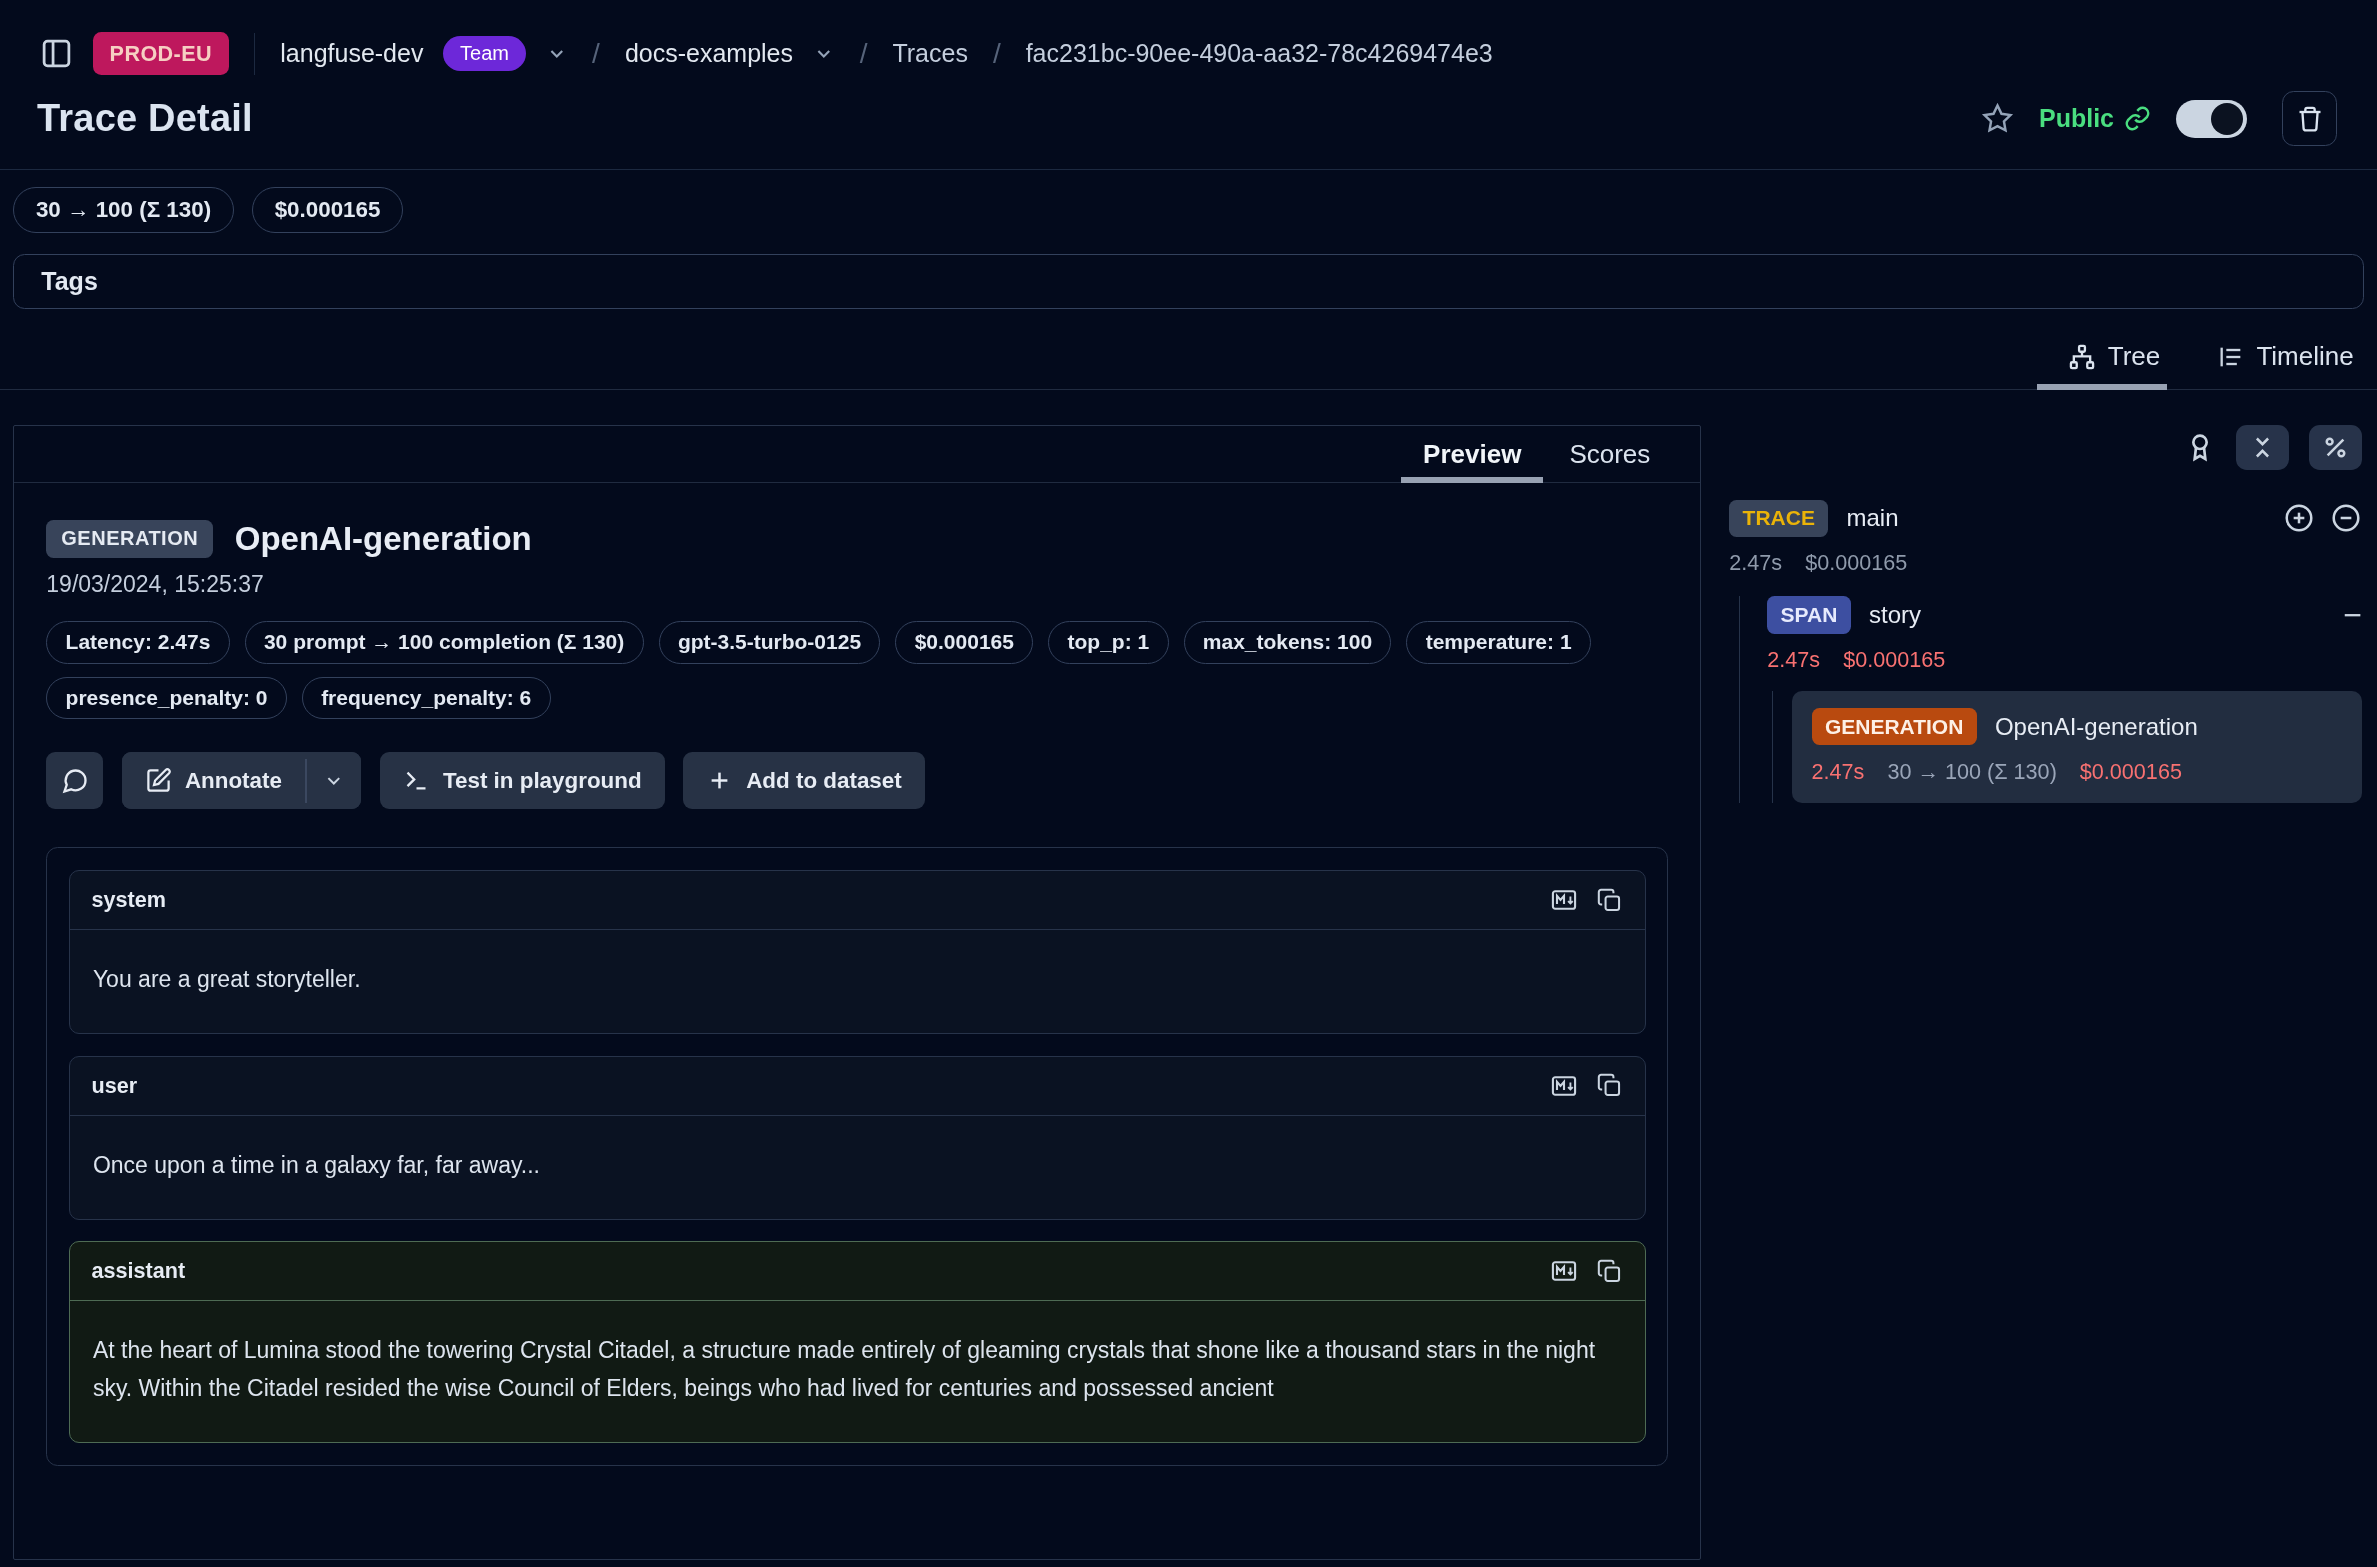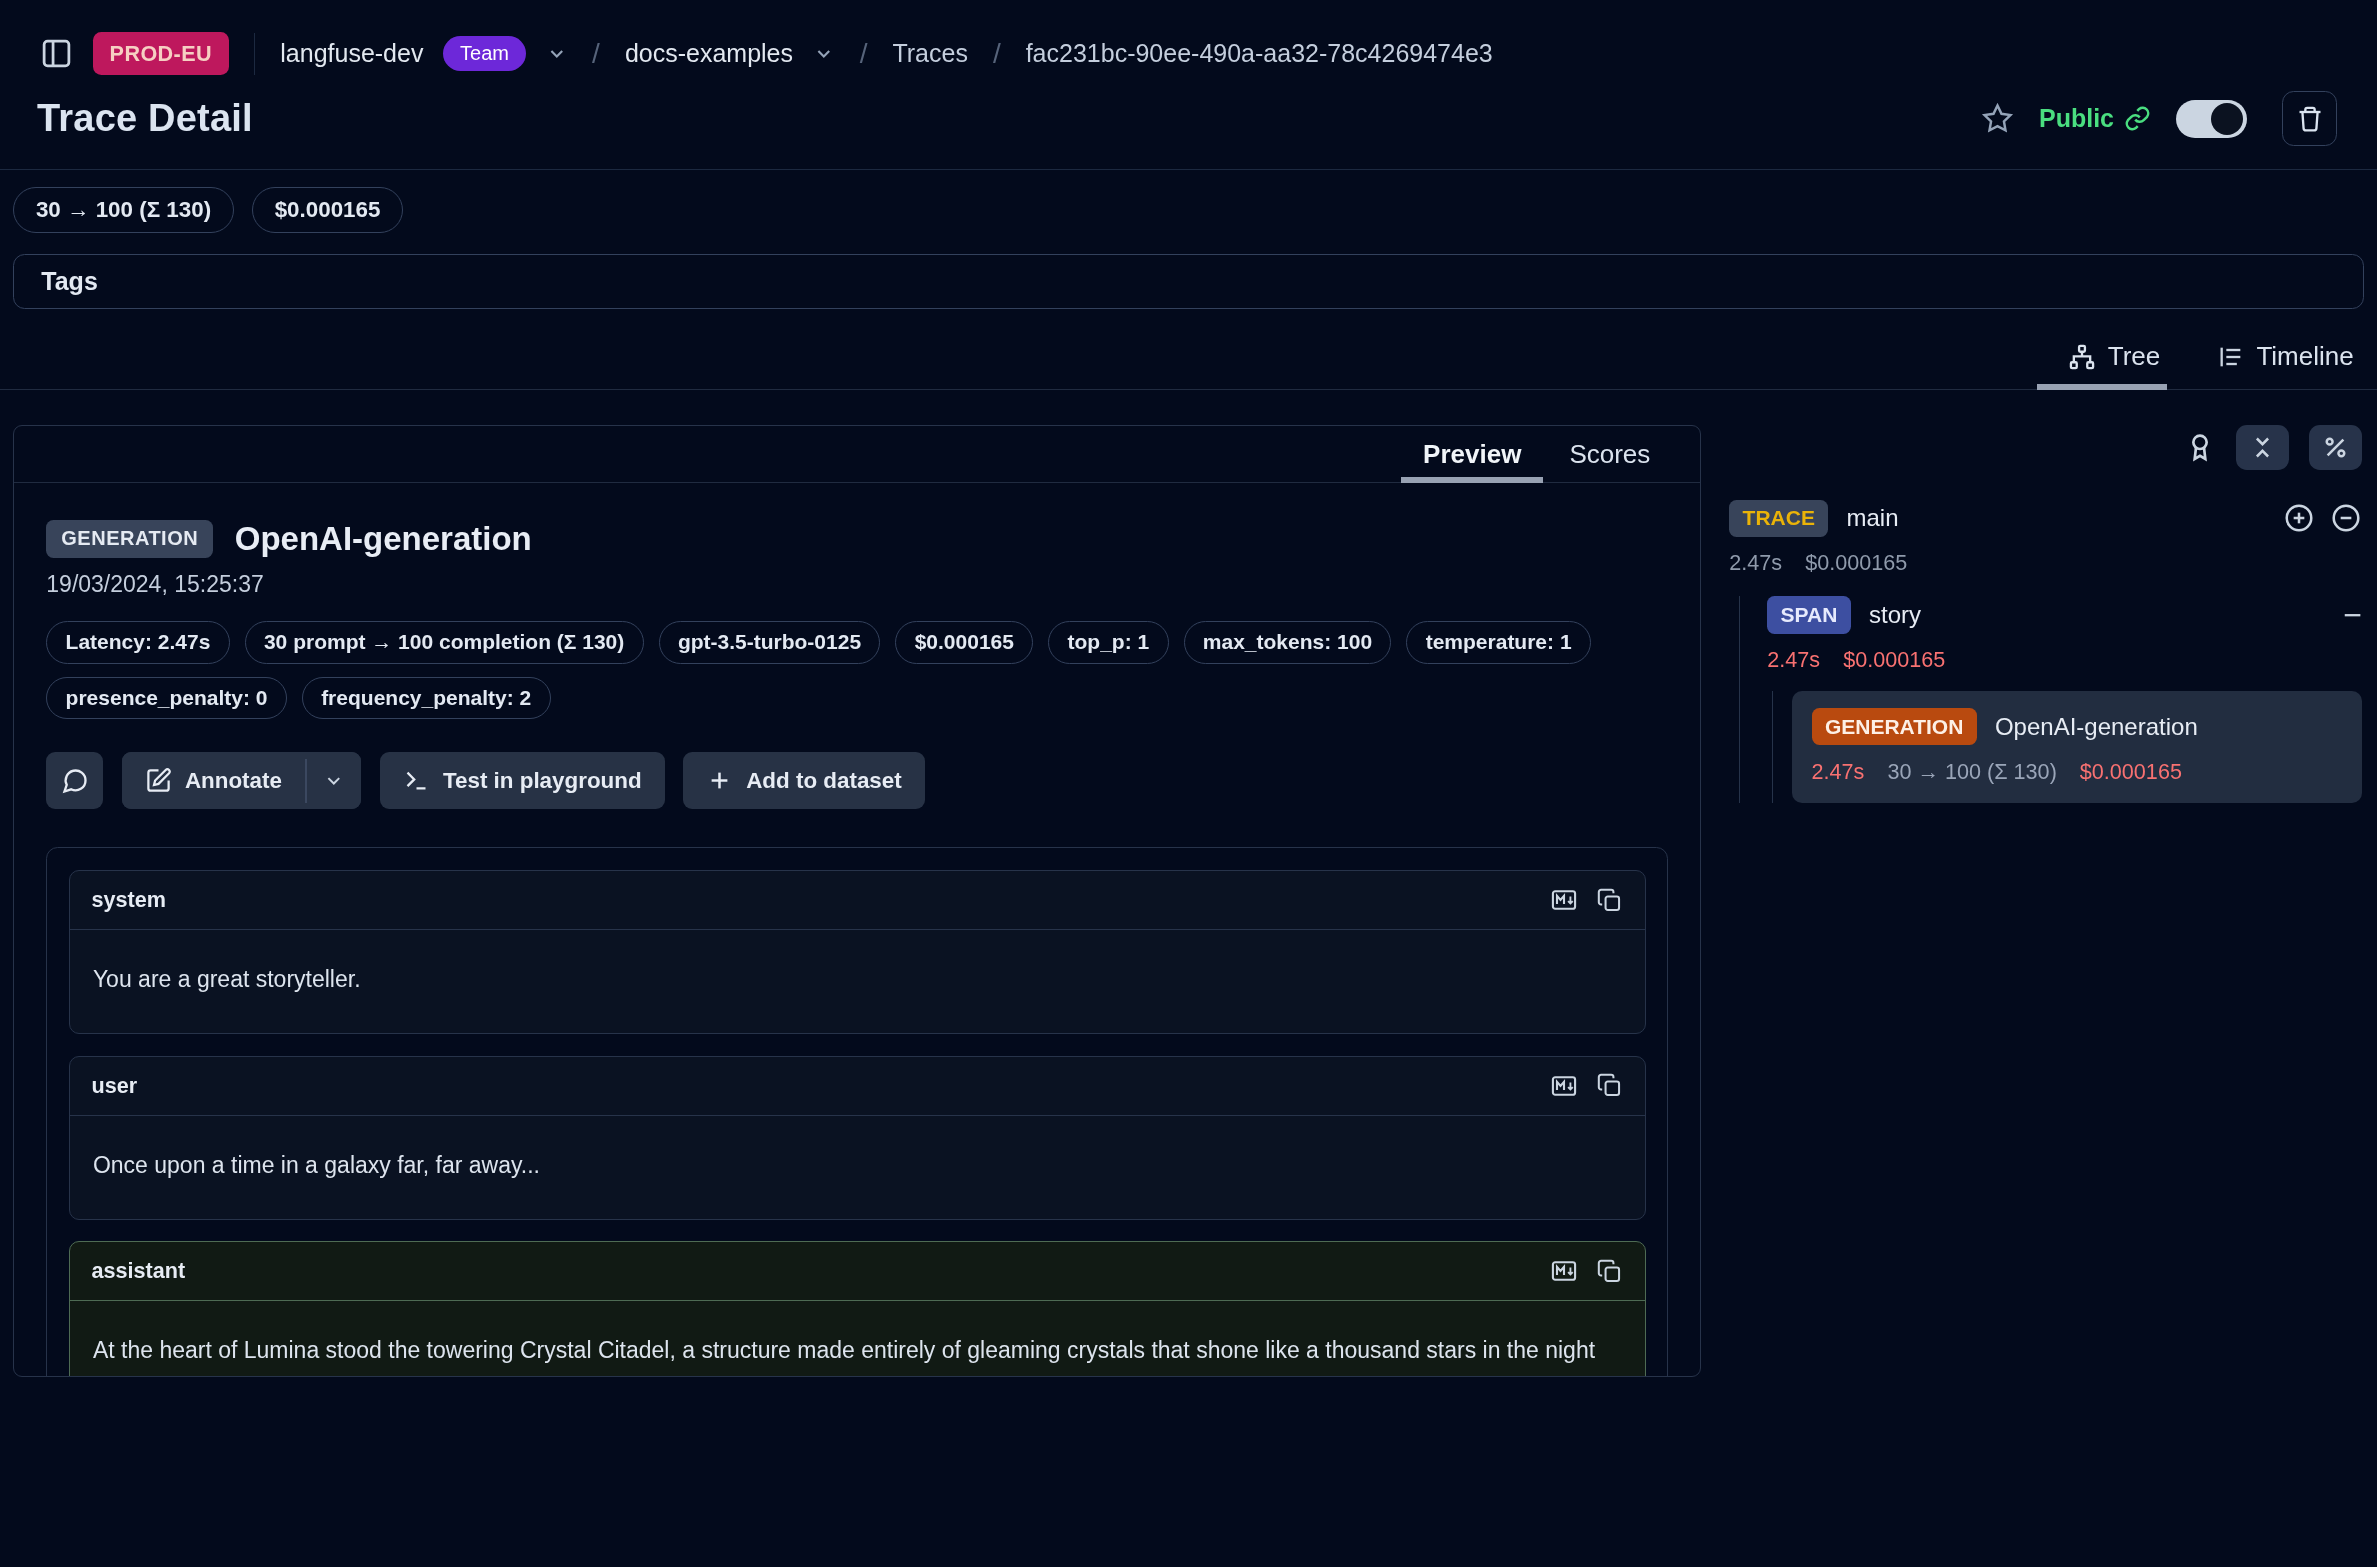--- a/index.html
+++ b/index.html
@@ -39,21 +39,21 @@
   .tags-box { margin:15px 13.3px 0 13.3px; border:1.7px solid #33415c; border-radius:11.6px; height:55px; display:flex; align-items:center; padding:0 27px; }
   .tags-label { font-weight:700; font-size:25px; color:#e3e9f2; }
 
   
   .view-tabs { display:flex; justify-content:flex-end; gap:50px; padding:21.6px 20px 0 0; border-bottom:1.7px solid #202b40; margin-top:5px; }
   .view-tab { display:flex; align-items:center; gap:11.6px; font-size:26px; color:#dbe3ee; padding:5px 3.3px 16.6px 3.3px; position:relative; cursor:pointer; }
   .view-tab.active::after { content:""; position:absolute; left:-28px; right:-3.3px; bottom:-1.7px; height:6.7px; background:#98a2b3; }
 
   
   .content { display:flex; align-items:flex-start; padding:35px 13.3px 0 13.3px; gap:28px; }
-  .card { width:1688px; height:952px; border:1.7px solid #27334a; border-radius:9px; position:relative; overflow:hidden; }
+  .card { width:1688px; height:1135px; border:1.7px solid #27334a; border-radius:2px; position:relative; overflow:hidden; }
   .panel-tabs { display:flex; justify-content:flex-end; gap:48px; padding:13.3px 50px 0 0; border-bottom:1.7px solid #202b40; height:57px; }
   .panel-tab { font-size:26px; color:#dbe3ee; font-weight:500; padding-bottom:13.3px; position:relative; cursor:pointer; }
   .panel-tab.active { color:#f1f5f9; font-weight:600; }
   .panel-tab.active::after { content:""; position:absolute; left:-21.6px; right:-21.6px; bottom:-1.7px; height:6.7px; background:#98a2b3; }
   .card-body { padding:37px 32px 0 32px; }
 
   .obs-header { display:flex; align-items:center; gap:21.6px; }
   .type-badge { background:#38445a; color:#e5eaf2; font-weight:700; font-size:20px; letter-spacing:0.5px; padding:7.5px 15px; border-radius:7.5px; }
   .obs-title { font-size:33px; font-weight:700; color:#e8edf5; }
   .obs-time { margin-top:13.3px; font-size:23px; color:#c4cedd; }
@@ -227,21 +227,21 @@
 
         <div class="meta-badges">
           <span class="meta-badge">Latency: 2.47s</span>
           <span class="meta-badge">30 prompt → 100 completion (Σ 130)</span>
           <span class="meta-badge">gpt-3.5-turbo-0125</span>
           <span class="meta-badge">$0.000165</span>
           <span class="meta-badge">top_p: 1</span>
           <span class="meta-badge">max_tokens: 100</span>
           <span class="meta-badge">temperature: 1</span>
           <span class="meta-badge">presence_penalty: 0</span>
-          <span class="meta-badge">frequency_penalty: 2</span>
+          <span class="meta-badge">frequency_penalty: 6</span>
         </div>
 
         <div class="actions-row">
           <button class="act-btn square">
             <span>
               <svg width="28" height="28" viewBox="0 0 24 24" fill="none" stroke="#e7ecf4" stroke-width="2">
                   <path d="M21 11.5a8.5 8.5 0 0 1-12.3 7.6L3 21l1.9-5.7A8.5 8.5 0 1 1 21 11.5z"></path>
                 </svg>
             </span>
           </button>

